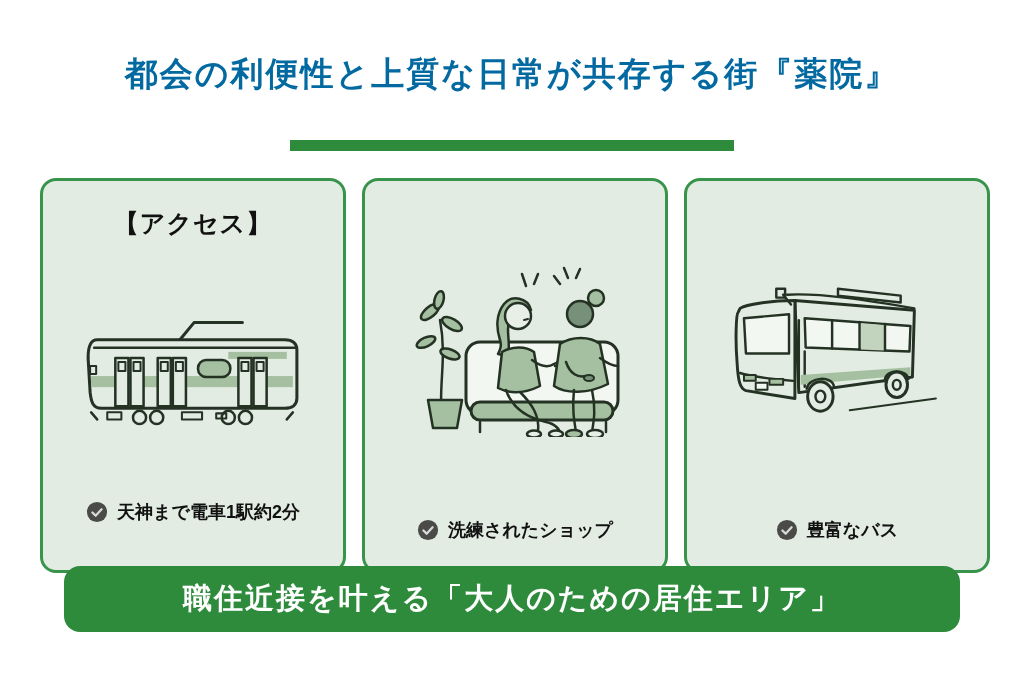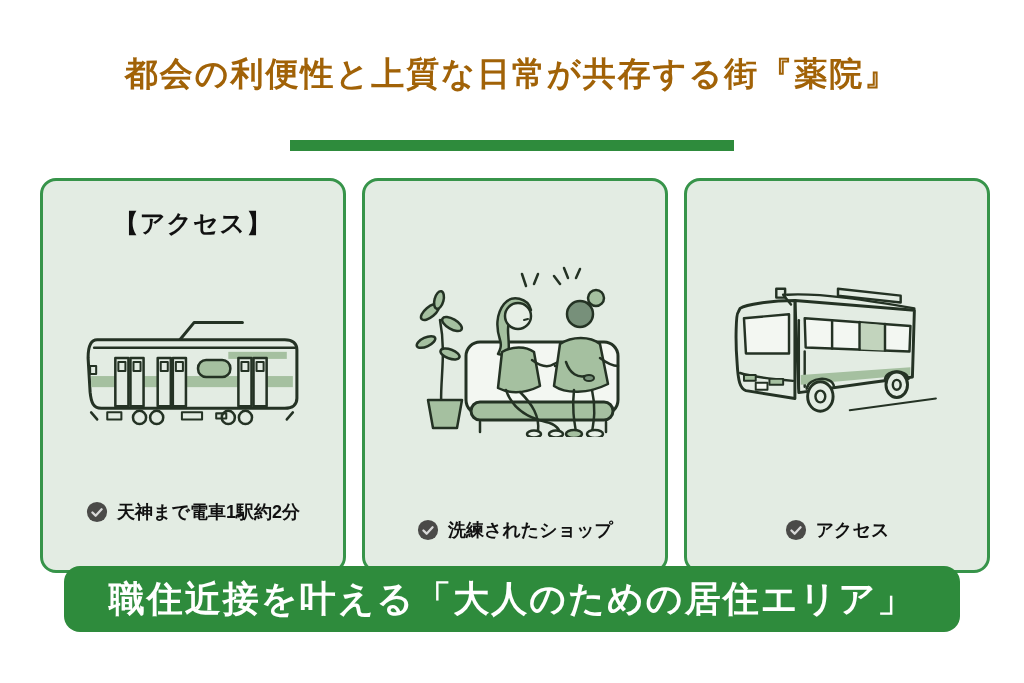--- a/index.html
+++ b/index.html
@@ -2,21 +2,21 @@
 <html><head>
 <meta charset="utf-8">
 <style>
   html,body{margin:0;padding:0;background:#ffffff;}
   .canvas{
     position:relative;width:1024px;height:683px;background:#ffffff;overflow:hidden;
     font-family:"Liberation Sans","DejaVu Sans",sans-serif;color:#111;
   }
   .main-title{
     position:absolute;top:52px;left:0;right:0;text-align:center;
-    font-size:33px;font-weight:800;letter-spacing:2px;color:#a16207;
+    font-size:33px;font-weight:800;letter-spacing:2px;color:#0369a1;
   }
   .title-underline{
     position:absolute;top:140px;left:290px;width:444px;height:11px;background:#2e8b3c;
   }
   .cards{
     position:absolute;top:178px;left:40px;width:950px;height:395px;
     display:flex;gap:16px;
   }
   .card{
     flex:1;background:#e3ece3;border:3px solid #37944a;border-radius:16px;
@@ -33,21 +33,21 @@
     padding-bottom:28px;max-width:94%;
   }
   .items.single{padding-bottom:46px;}
   .item{display:flex;align-items:center;gap:9px;font-size:18px;font-weight:700;white-space:nowrap;}
   .check{width:22px;height:22px;flex:0 0 auto;}
   .banner{
     position:absolute;top:566px;left:64px;width:896px;height:66px;
     background:#2e8b3c;border-radius:16px;
     display:flex;align-items:center;justify-content:center;
   }
-  .banner-text{color:#ffffff;font-size:36px;font-weight:800;letter-spacing:2px;}
+  .banner-text{color:#ffffff;font-size:29px;font-weight:800;letter-spacing:2px;}
   svg{display:block;}
 </style>
 </head>
 <body>
 
 <div class="canvas">
 
   <div class="main-title">都会の利便性と上質な日常が共存する街『薬院』</div>
   <div class="title-underline"></div>
 
@@ -192,21 +192,21 @@
             <path d="M130 134 L218 122" stroke-width="2"></path>
           </g>
         </svg>
       </div>
       <div class="items">
         <div class="item">
           <svg class="check" viewBox="0 0 24 24">
             <circle cx="12" cy="12" r="11" fill="#4a4a48"></circle>
             <path d="M7 12.5 L10.5 16 L17 9" stroke="#d8d8d8" stroke-width="2.5" fill="none" stroke-linecap="round" stroke-linejoin="round"></path>
           </svg>
-          <span>アクセス</span>
+          <span>豊富なバス</span>
         </div>
       </div>
     </div>
 
   </div>
 
   <div class="banner">
     <span class="banner-text">職住近接を叶える「大人のための居住エリア」</span>
   </div>
 

